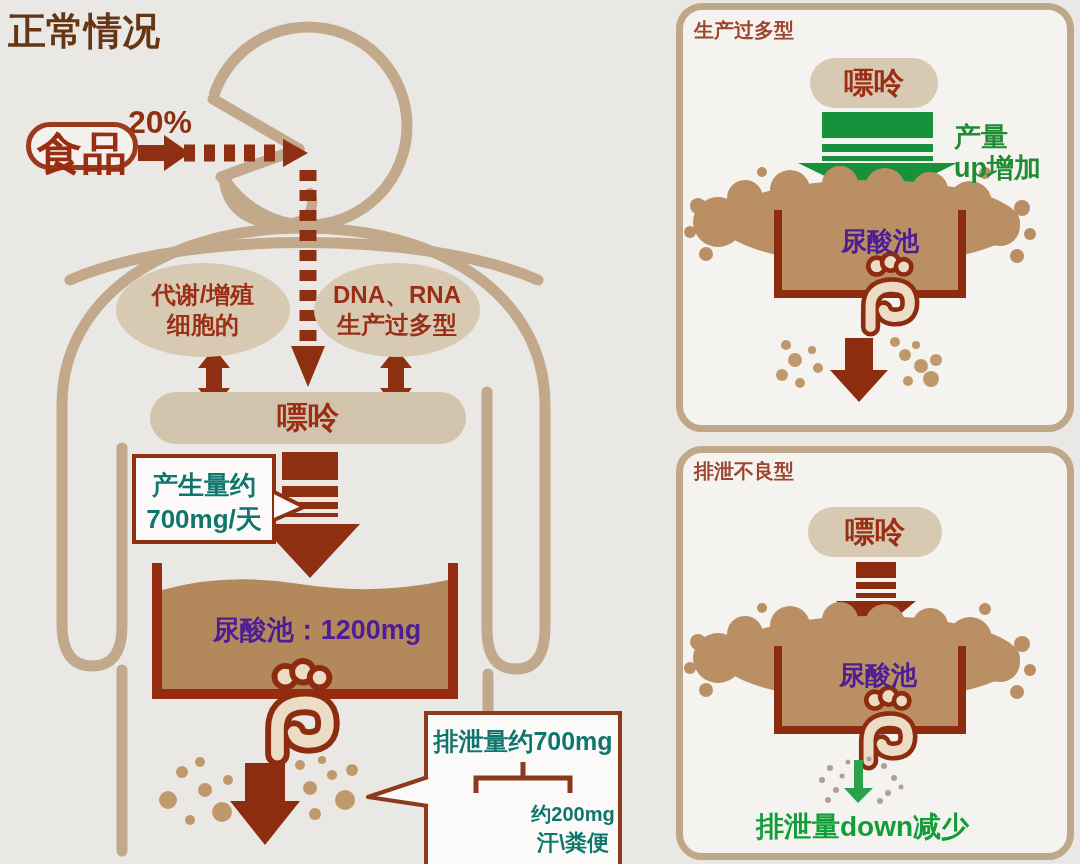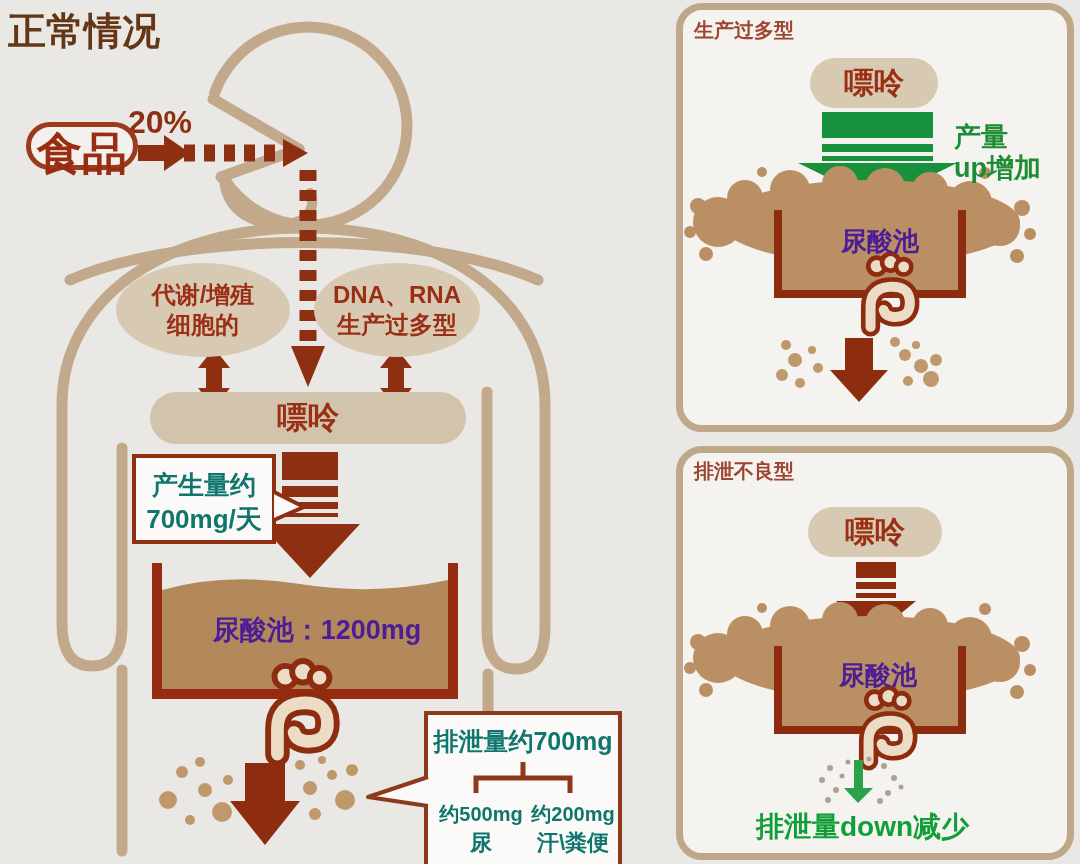--- a/index.html
+++ b/index.html
@@ -225,24 +225,20 @@
 
   <div class="callout" style="left:132px;top:454px;width:144px;height:90px;font-size:26px;line-height:1.3;padding-top:11px;">
     <div>产生量约</div>
     <div>700mg/天</div>
   </div>
 
   <div class="pool-label" style="left:169px;top:612px;width:296px;font-size:27px;">尿酸池：1200mg</div>
 
   <div class="callout" style="left:424px;top:711px;width:198px;height:184px;border-color:#8c3a1c;">
     <div class="abs" style="left:4px;top:10px;width:182px;font-size:25px;">排泄量约700mg</div>
-    <div class="abs" style="left:8px;top:86px;width:90px;font-size:20px;line-height:1.35;">
-      <div>约500mg</div>
-      <div style="font-size:22px;">尿</div>
-    </div>
     <div class="abs" style="left:98px;top:86px;width:94px;font-size:20px;line-height:1.35;">
       <div>约200mg</div>
       <div style="font-size:22px;">汗\粪便</div>
     </div>
   </div>
 
   <div class="panel-title" style="left:694px;top:17px;">生产过多型</div>
   <div class="capsule" style="left:810px;top:58px;width:128px;height:50px;font-size:30px;line-height:50px;">嘌呤</div>
   <div class="green-text" style="left:954px;top:122px;width:122px;font-size:27px;line-height:1.15;">
     <div>产量</div>

